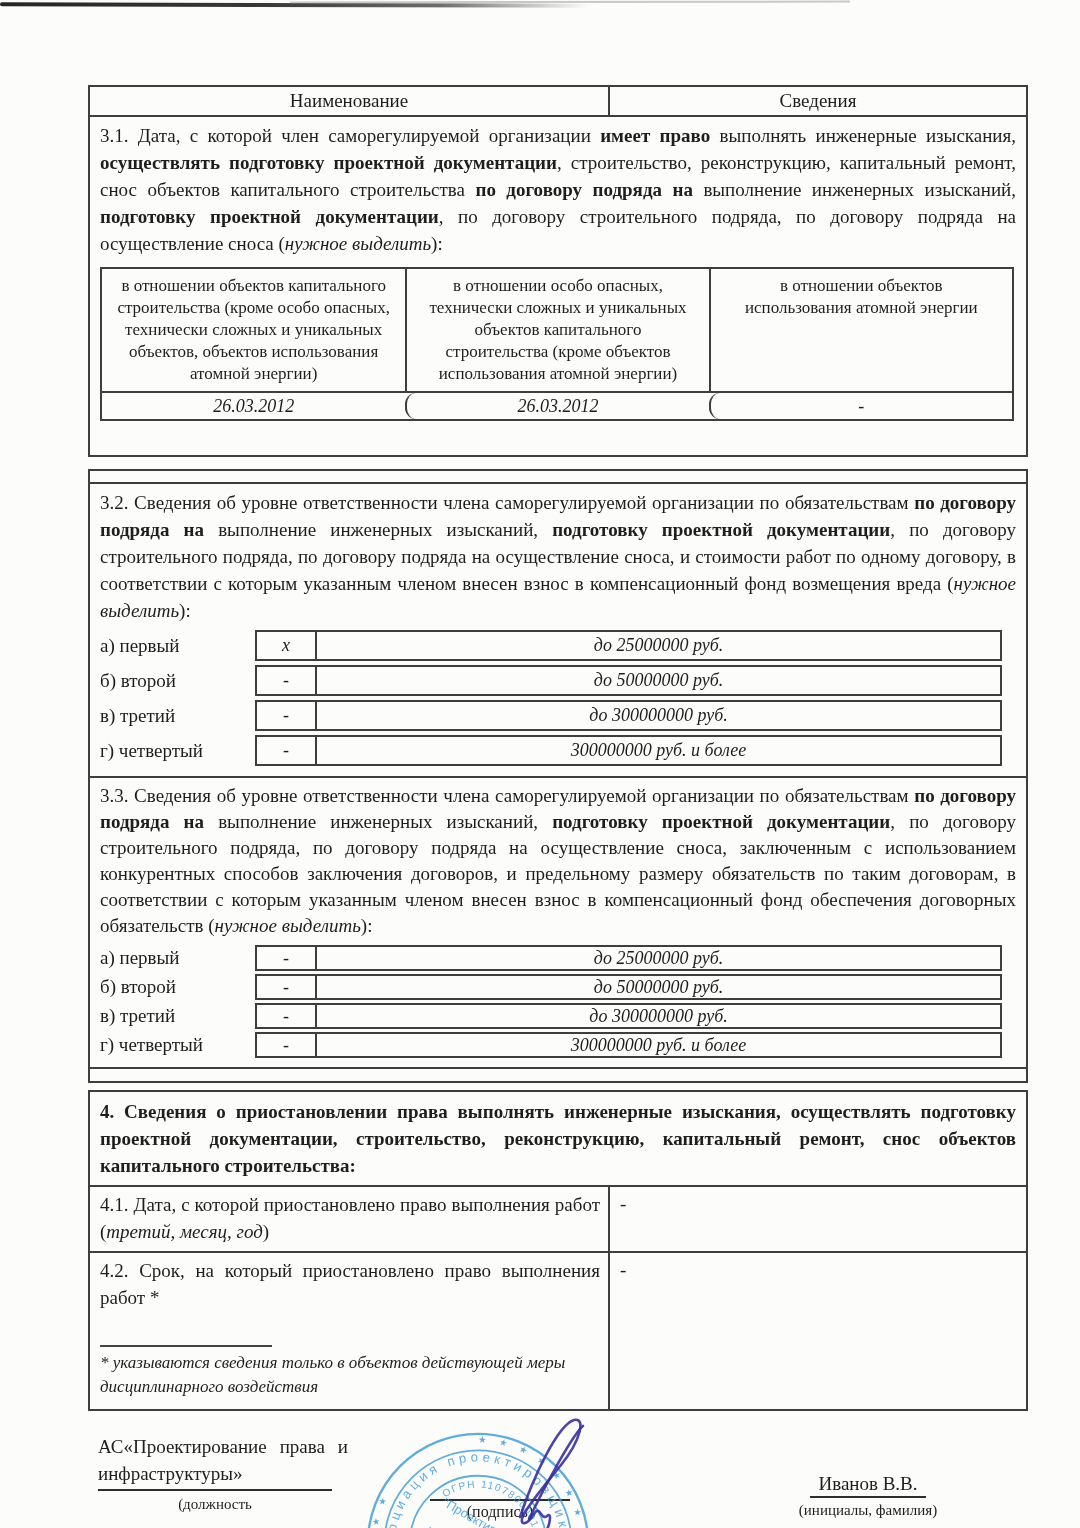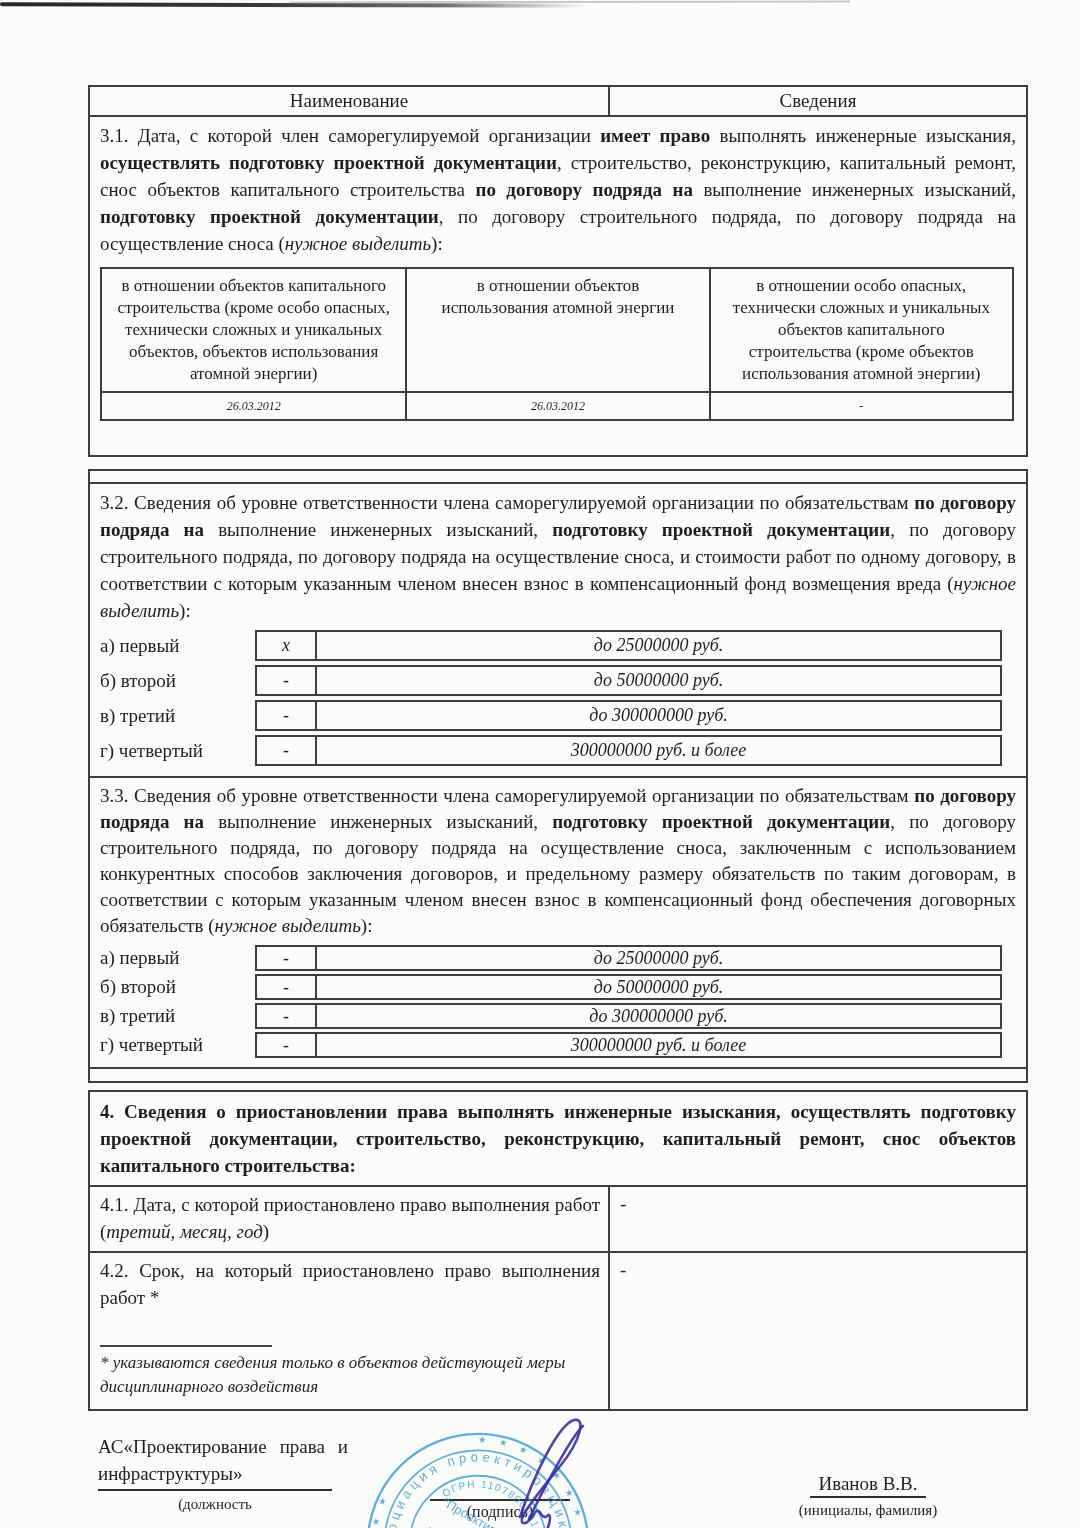--- a/index.html
+++ b/index.html
@@ -34,21 +34,21 @@
   .para{margin:0;padding:5px 10px 2px 10px;font-size:19px;line-height:27px;text-align:justify;}
   .seg-b{font-weight:bold;}
   .seg-i{font-style:italic;}
 
   
   .subtbl{margin:8px 12px 0 10px;border:2px solid var(--bd-col);display:grid;grid-template-columns:1fr 1fr 1fr;}
   .subtbl-cell{border-left:2px solid var(--bd-col);padding:6px 14px;box-sizing:border-box;
     font-size:17px;line-height:22px;text-align:center;}
   .subtbl-cell:nth-child(3n+1){border-left:none;}
   .subtbl-cell.head{border-bottom:2px solid var(--bd-col);}
-  .subtbl-cell.val{font-style:italic;font-size:12px;padding:2px 6px;}
+  .subtbl-cell.val{font-style:italic;font-size:18px;padding:2px 6px;border-radius:11px;}
   .spacer-31{height:34px;}
 
   
   .strip-top{height:11px;border-bottom:2px solid var(--bd-col);}
   .strip-bottom{height:12px;border-top:2px solid var(--bd-col);}
   .sec-33{border-top:2px solid var(--bd-col);}
   .sec{padding-bottom:6px;}
   .sec-33 .para{line-height:26px;}
 
   
@@ -100,22 +100,22 @@
 
   <div class="tbl tbl-1">
     <div class="hdr-row">
       <div class="hdr-cell name">Наименование</div>
       <div class="hdr-cell info">Сведения</div>
     </div>
     <div>
       <p class="para"><span>3.1. Дата, с которой член саморегулируемой организации </span><span class="seg-b">имеет право</span><span> выполнять инженерные изыскания, </span><span class="seg-b">осуществлять подготовку проектной документации</span><span>, строительство, реконструкцию, капитальный ремонт, снос объектов капитального строительства </span><span class="seg-b">по договору подряда на</span><span> выполнение инженерных изысканий, </span><span class="seg-b">подготовку проектной документации</span><span>, по договору строительного подряда, по договору подряда на осуществление сноса (</span><span class="seg-i">нужное выделить</span><span>):</span></p>
       <div class="subtbl">
         <div class="subtbl-cell head">в отношении объектов капитального строительства (кроме особо опасных, технически сложных и уникальных объектов, объектов использования атомной энергии)</div>
+        <div class="subtbl-cell head">в отношении особо опасных, технически сложных и уникальных объектов капитального строительства (кроме объектов использования атомной энергии)</div>
         <div class="subtbl-cell head">в отношении объектов использования атомной энергии</div>
-        <div class="subtbl-cell head">в отношении особо опасных, технически сложных и уникальных объектов капитального строительства (кроме объектов использования атомной энергии)</div>
         <div class="subtbl-cell val">26.03.2012</div>
         <div class="subtbl-cell val">26.03.2012</div>
         <div class="subtbl-cell val">-</div>
       </div>
       <div class="spacer-31"></div>
     </div>
   </div>
 
   <div class="tbl tbl-2">
     <div class="strip-top"></div>

